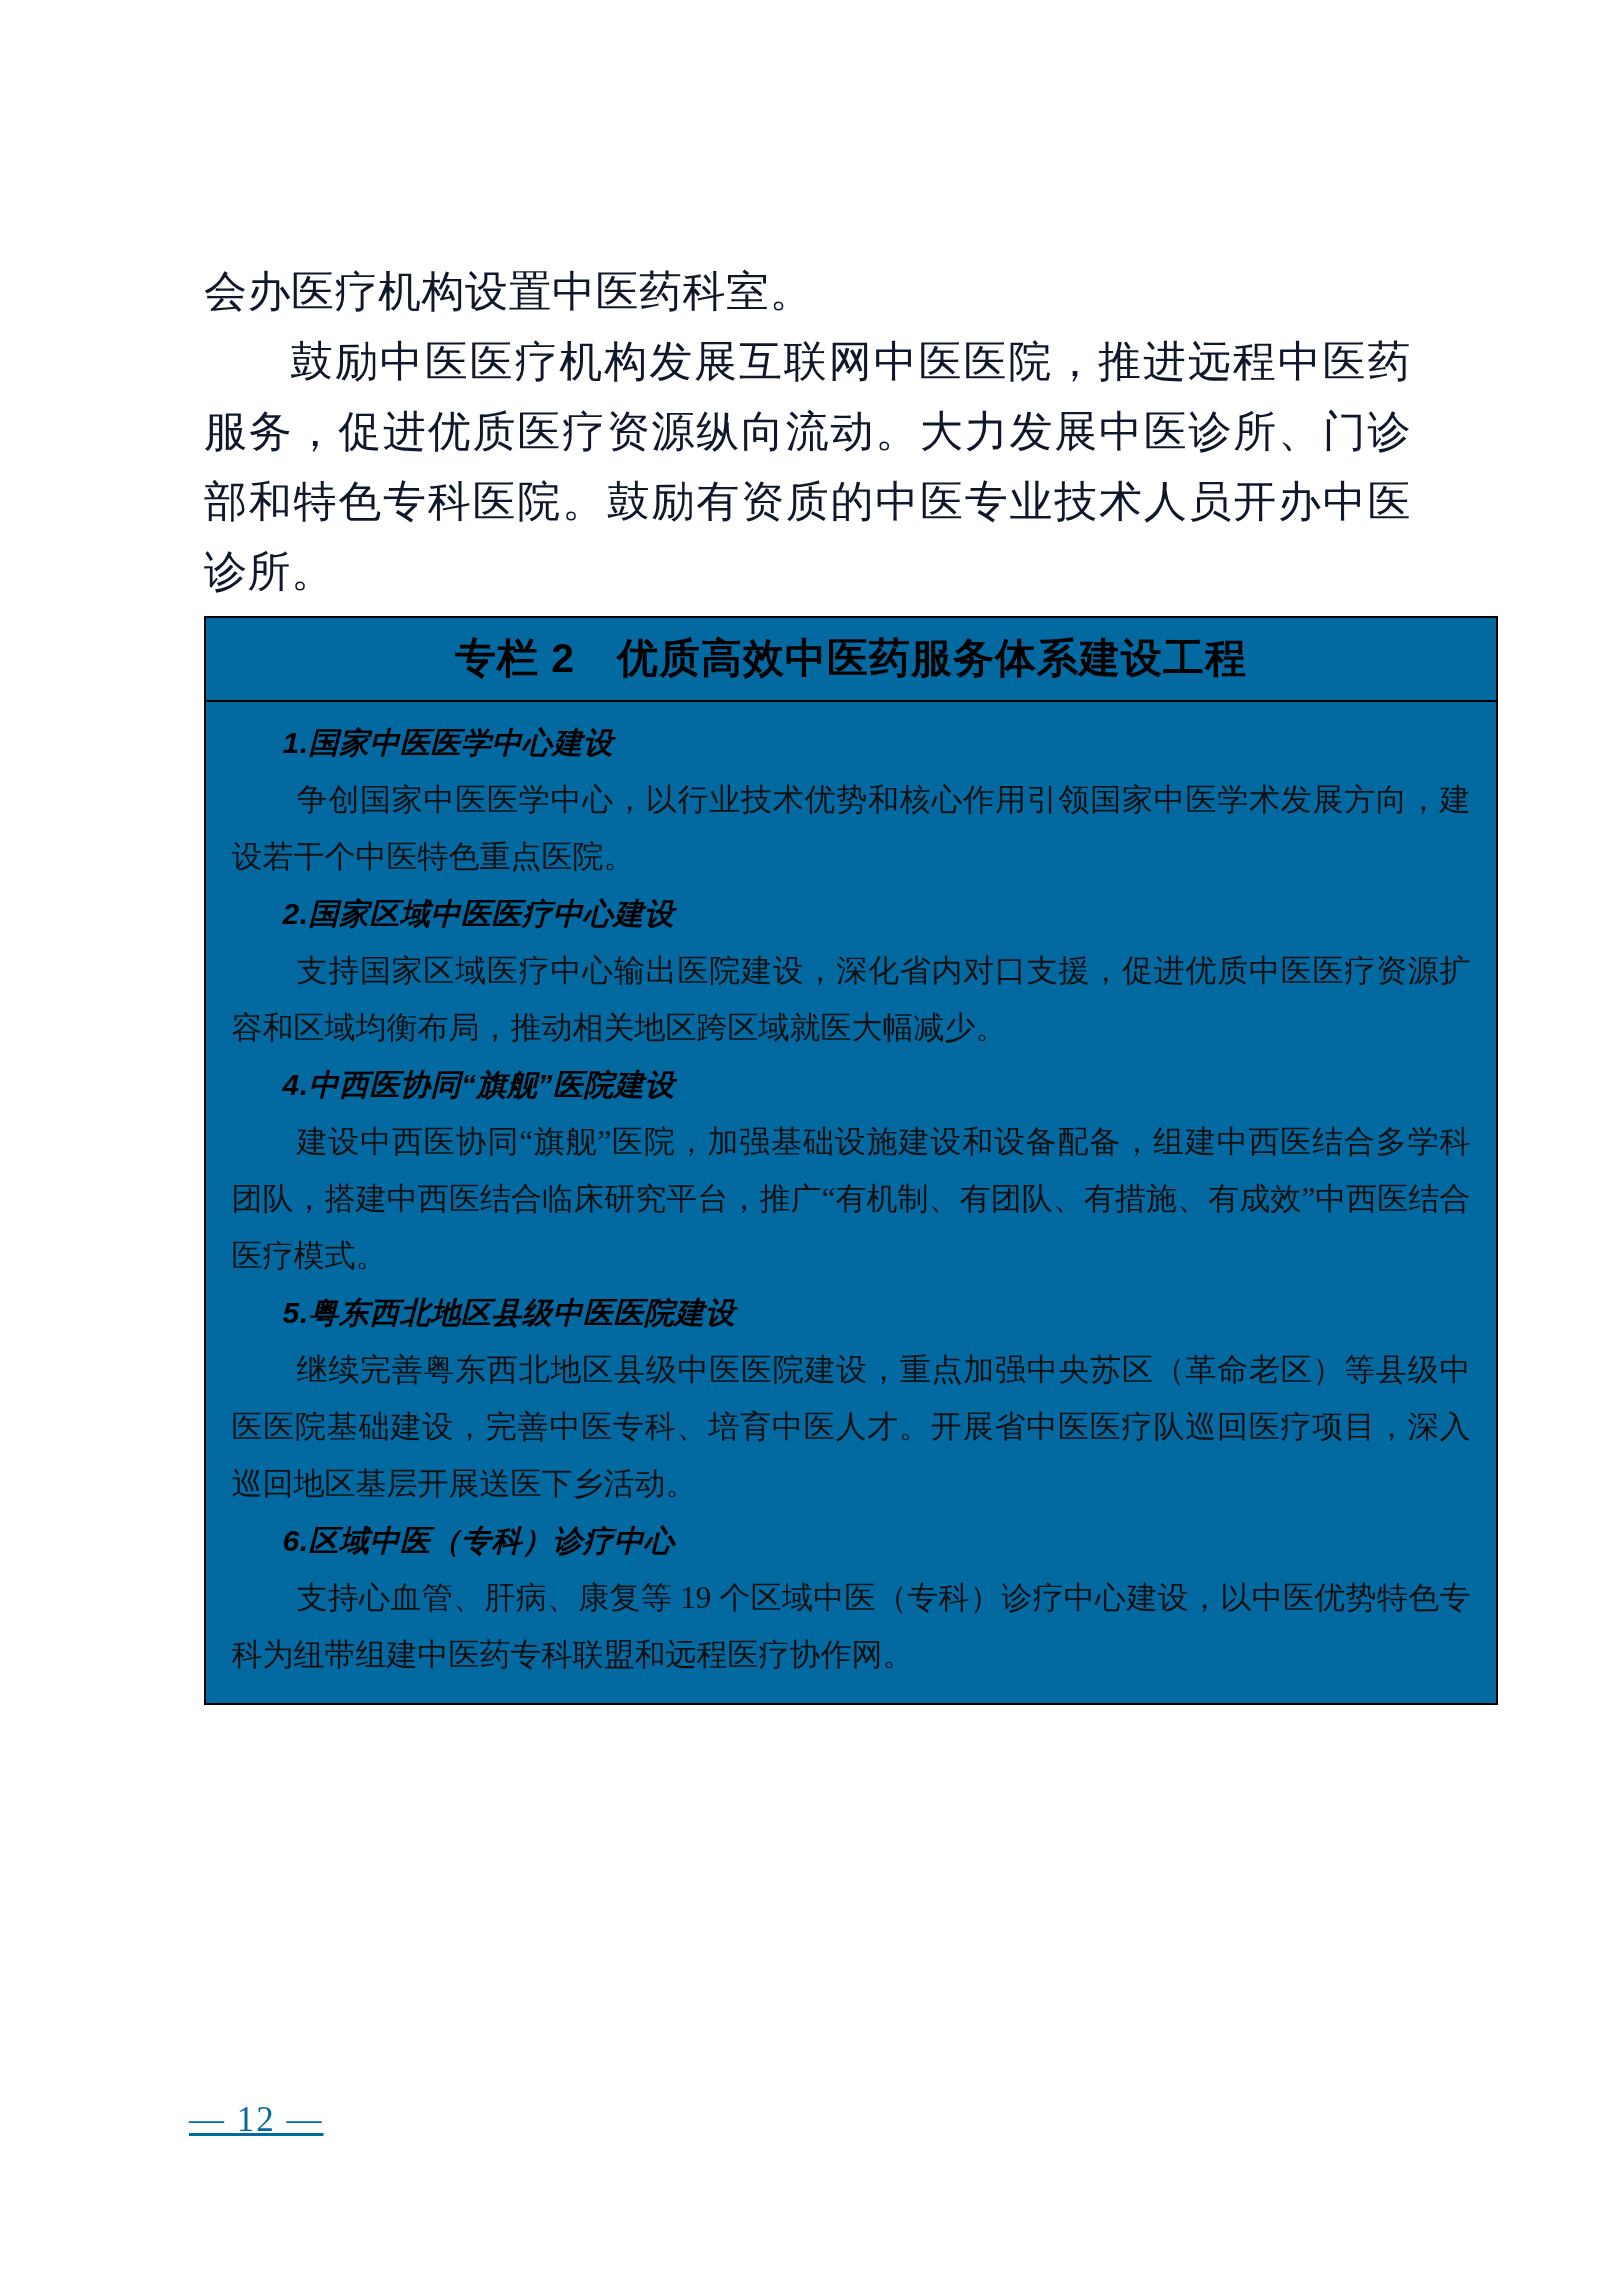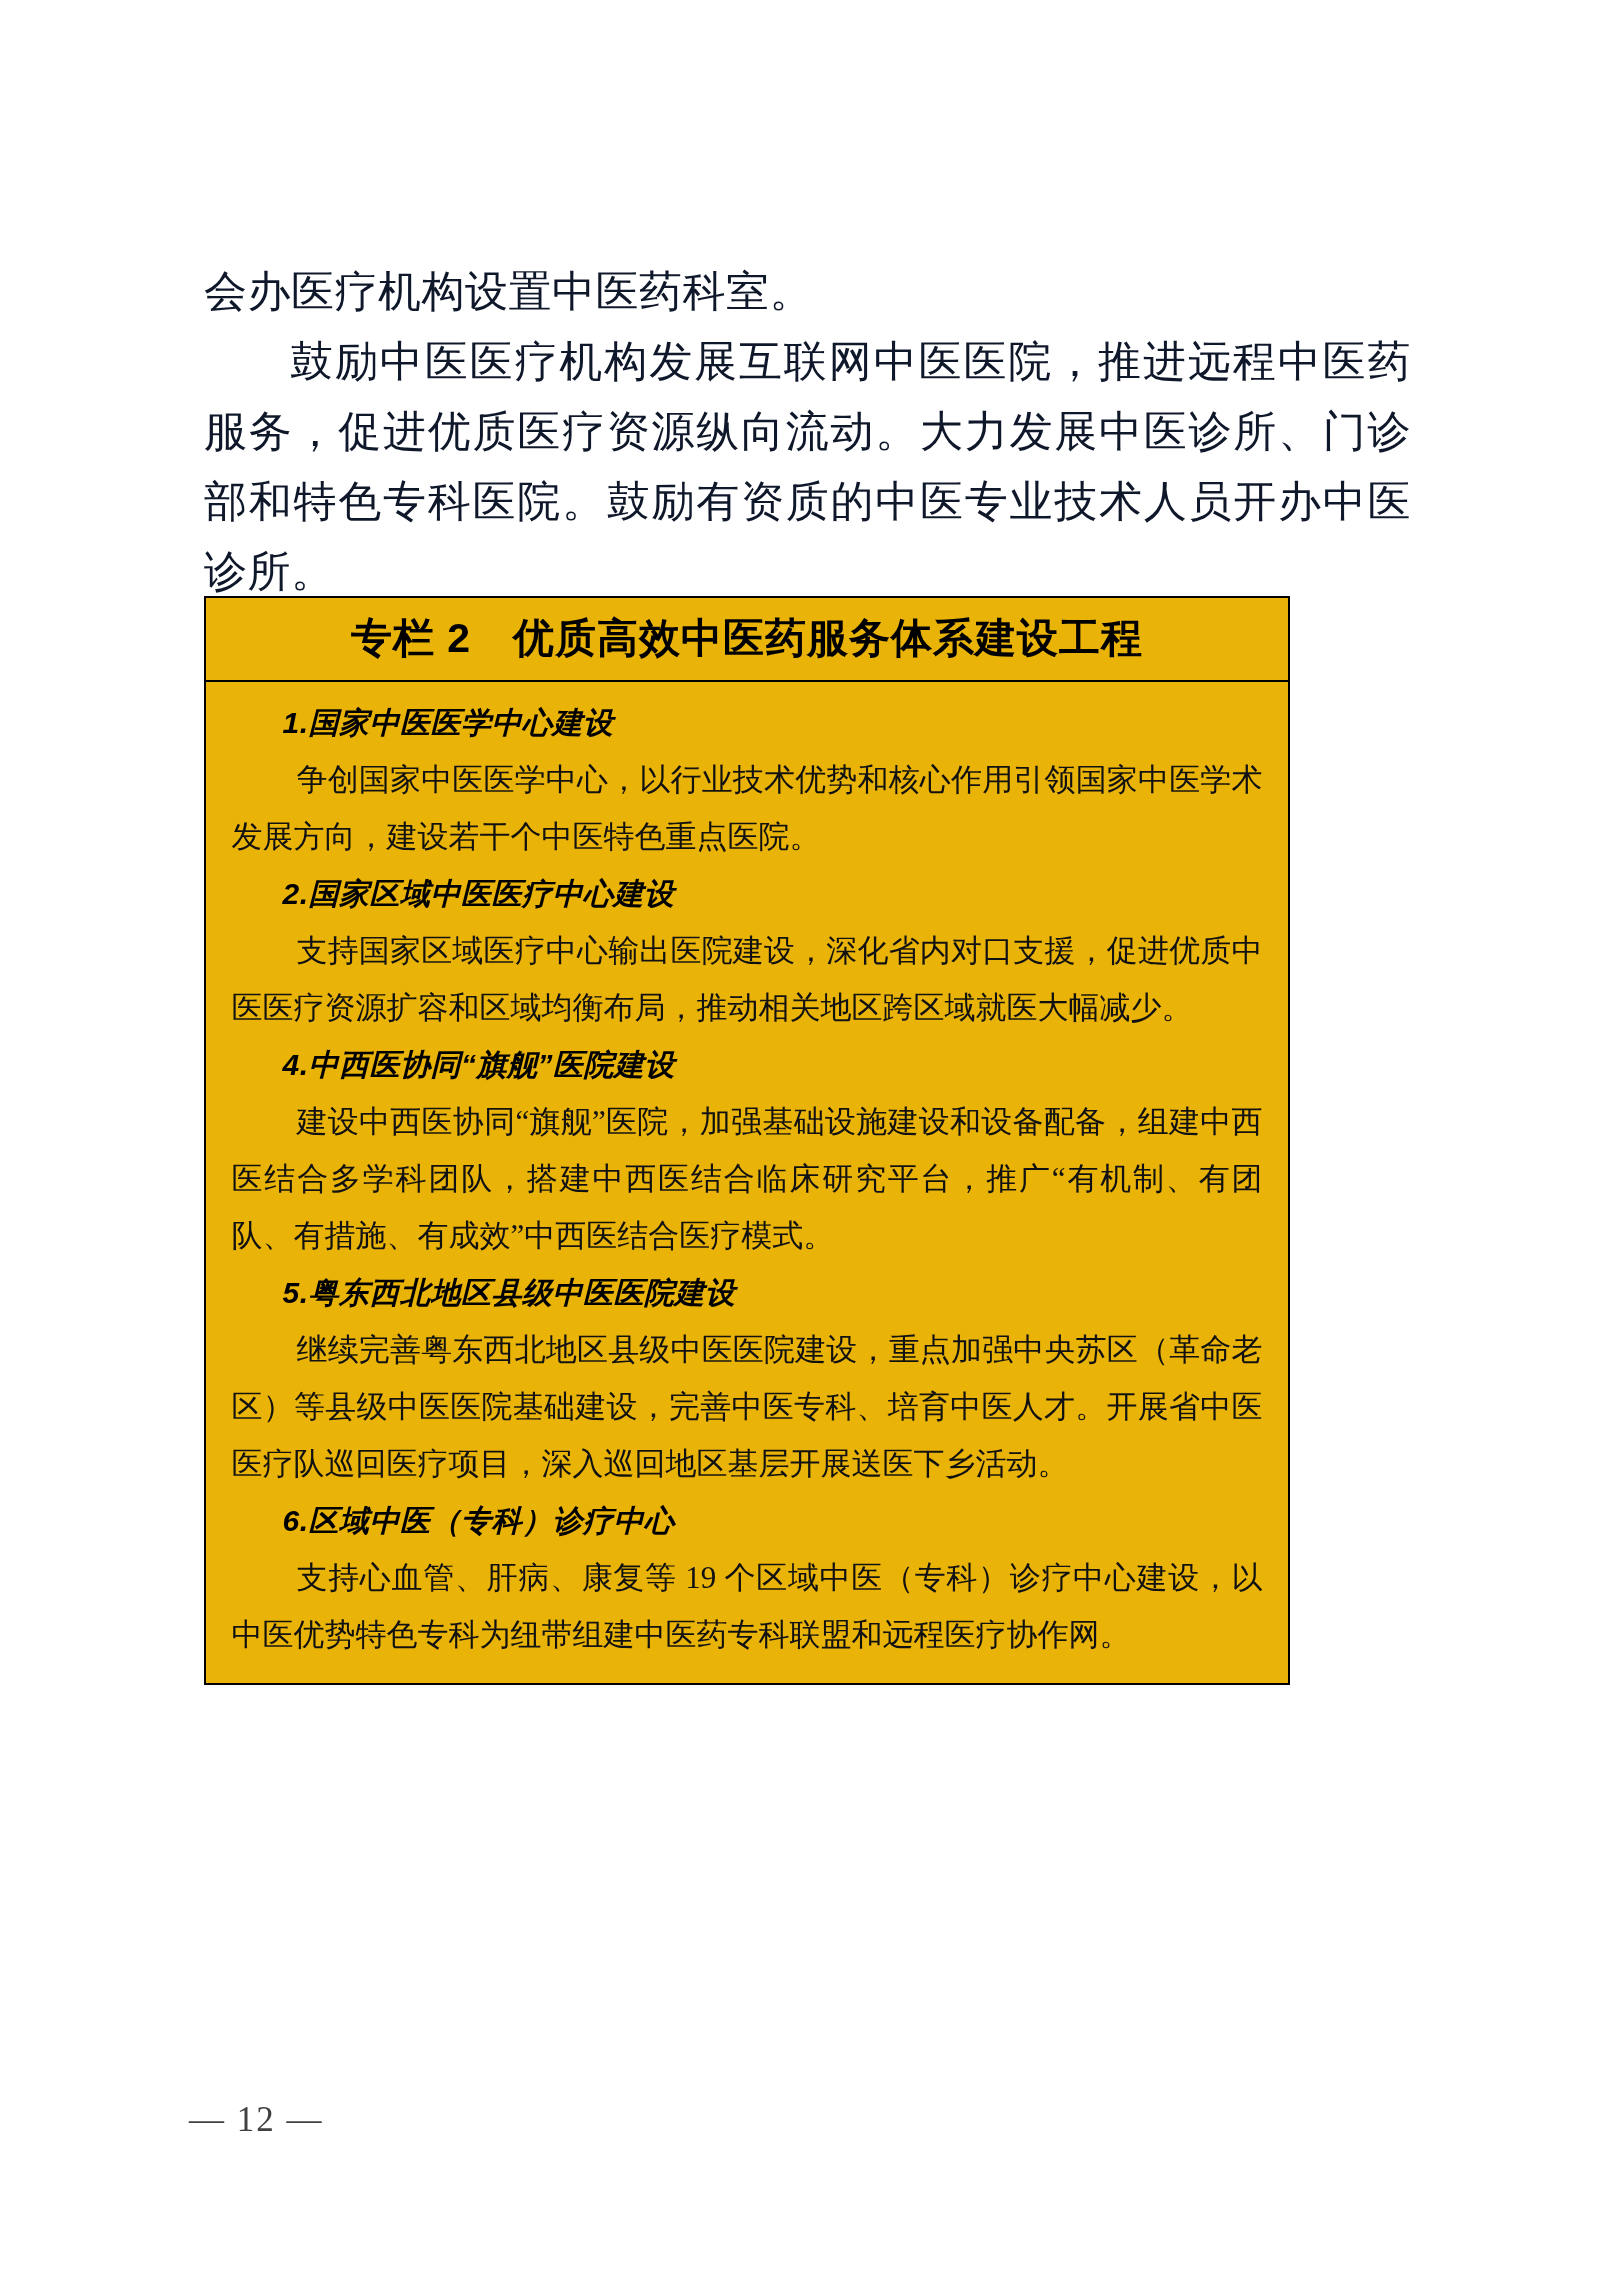--- a/index.html
+++ b/index.html
@@ -45,25 +45,25 @@
     text-indent: 86px;
   }
   p.body-par.first {
     margin-bottom: 0px;
   }
 
   
   .feature-box {
     position: absolute;
     left: 204px;
-    top: 596px;
-    width: 1086px;
+    top: 616px;
+    width: 1294px;
     border: 2px solid #000000;
     box-sizing: border-box;
-    background: #eab308;
+    background: #0369a1;
   }
   .feature-title-row {
     border-bottom: 2px solid #000000;
     padding: 13.7px 0 15.7px 0;
     text-align: center;
   }
   .feature-title {
     font-family: "Liberation Sans", "DejaVu Sans", sans-serif;
     font-weight: bold;
     font-size: 41px;
@@ -97,22 +97,23 @@
     color: #111;
   }
 
   
   .footer {
     position: absolute;
     left: 189px;
     top: 2100px;
     font-size: 35px;
     letter-spacing: 2px;
-    color: #404040;
+    color: #0369a1;
     white-space: pre;
+    text-decoration: underline;
   }
 </style>
 </head>
 <body>
 
 <div class="page">
 
   <div class="body-area">
     <p class="body-par first">会办医疗机构设置中医药科室。</p>
     <p class="body-par indent">鼓励中医医疗机构发展互联网中医医院，推进远程中医药服务，促进优质医疗资源纵向流动。大力发展中医诊所、门诊部和特色专科医院。鼓励有资质的中医专业技术人员开办中医诊所。</p>

